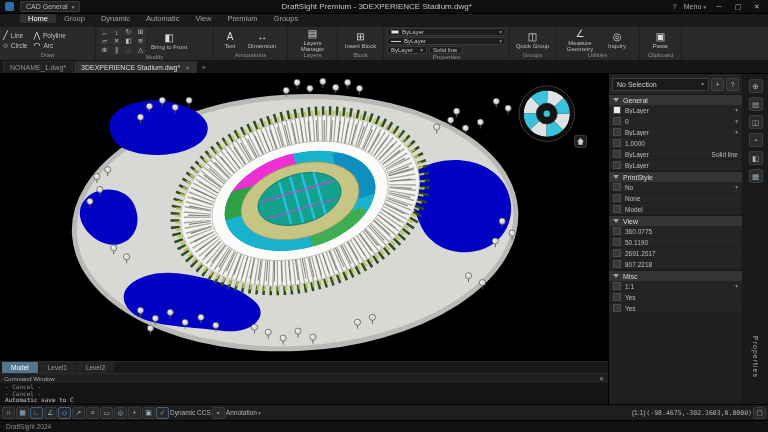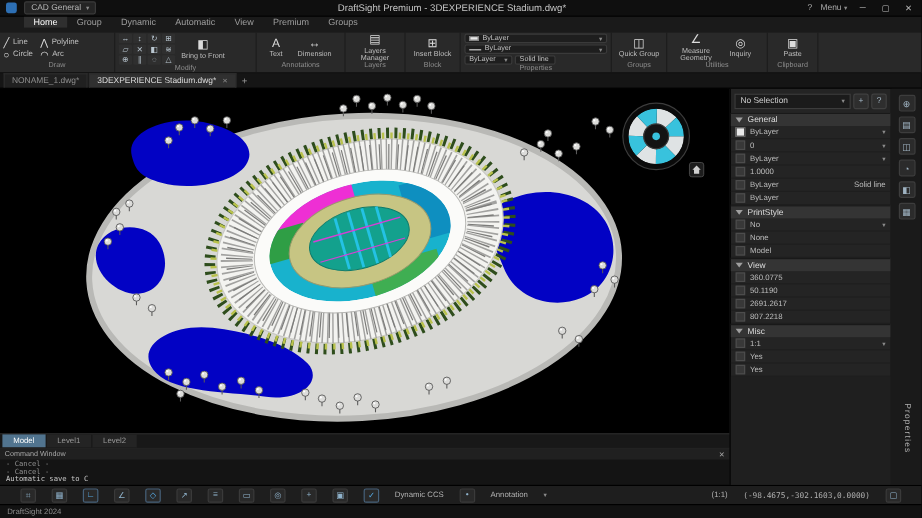--- a/index.html
+++ b/index.html
@@ -71,21 +71,21 @@
   .prow{height:11px;display:flex;align-items:center;gap:4px;padding:0 4px;border-bottom:1px solid #1e1e1e;font-size:6.5px;color:#bdbdbd}
   .picon{width:8px;height:8px;background:#383838;border:1px solid #4c4c4c;flex:none}
   .picon.white{background:#e8e8e8}
   .pval{flex:1;white-space:nowrap;overflow:hidden}
   .pfill{flex:1;background:#1f1f1f}
   .rstrip{width:25px;background:#1a1a1a;display:flex;flex-direction:column;align-items:center;gap:4px;padding-top:5px}
   .vchip{width:14px;height:14px;background:#2b2b2b;border:1px solid #3d3d3d;border-radius:2px;display:flex;align-items:center;justify-content:center;font-size:7.5px;color:#9fb3c2}
   .vlabel{writing-mode:vertical-rl;font-size:7px;color:#b0b0b0;margin-top:auto;margin-bottom:26px;letter-spacing:1px}
 
   
-  .statusbar{height:16px;background:#1e1e1e;border-top:1px solid #000;display:flex;align-items:center;gap:13px;padding:0 17px}
+  .statusbar{height:16px;background:#1e1e1e;border-top:1px solid #000;display:flex;align-items:center;gap:1px;padding:0 2px}
   .schip{width:13px;height:12px;background:#292929;border:1px solid #3a3a3a;border-radius:2px;display:flex;align-items:center;justify-content:center;font-size:7px;color:#8fb2cb;flex:none}
   .schip.on{color:#54a7e0;border-color:#46617a}
   .slabel{font-size:6.5px;color:#b2b2b2;white-space:nowrap}
   .spacer{flex:1}
   .coords{font-family:"DejaVu Sans Mono",monospace;font-size:6.5px;color:#b0b0b0;white-space:nowrap}
   .bottombar{height:12px;background:#121212;display:flex;align-items:center;padding:0 6px;font-size:6.5px;color:#8c8c8c;border-top:1px solid #000}
 </style>
 </head>
 <body>
 

